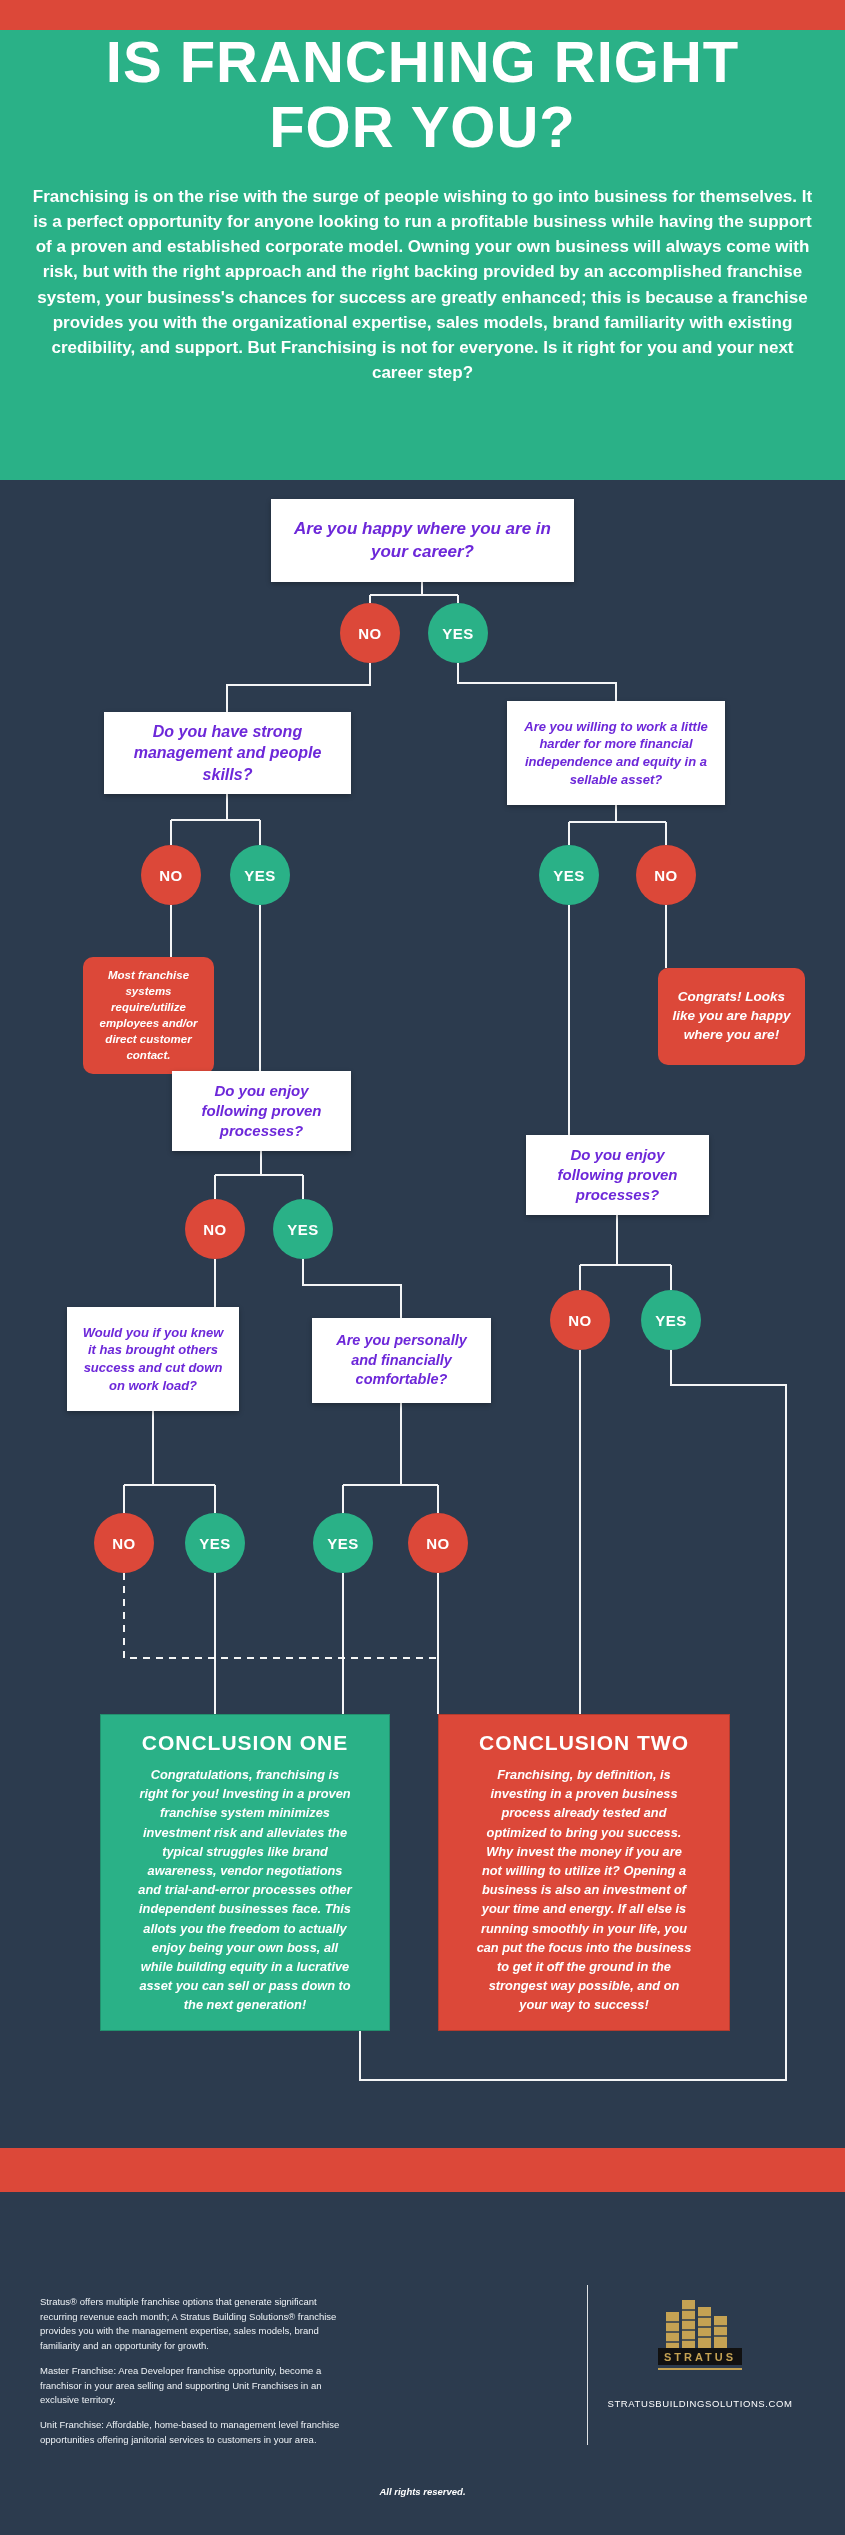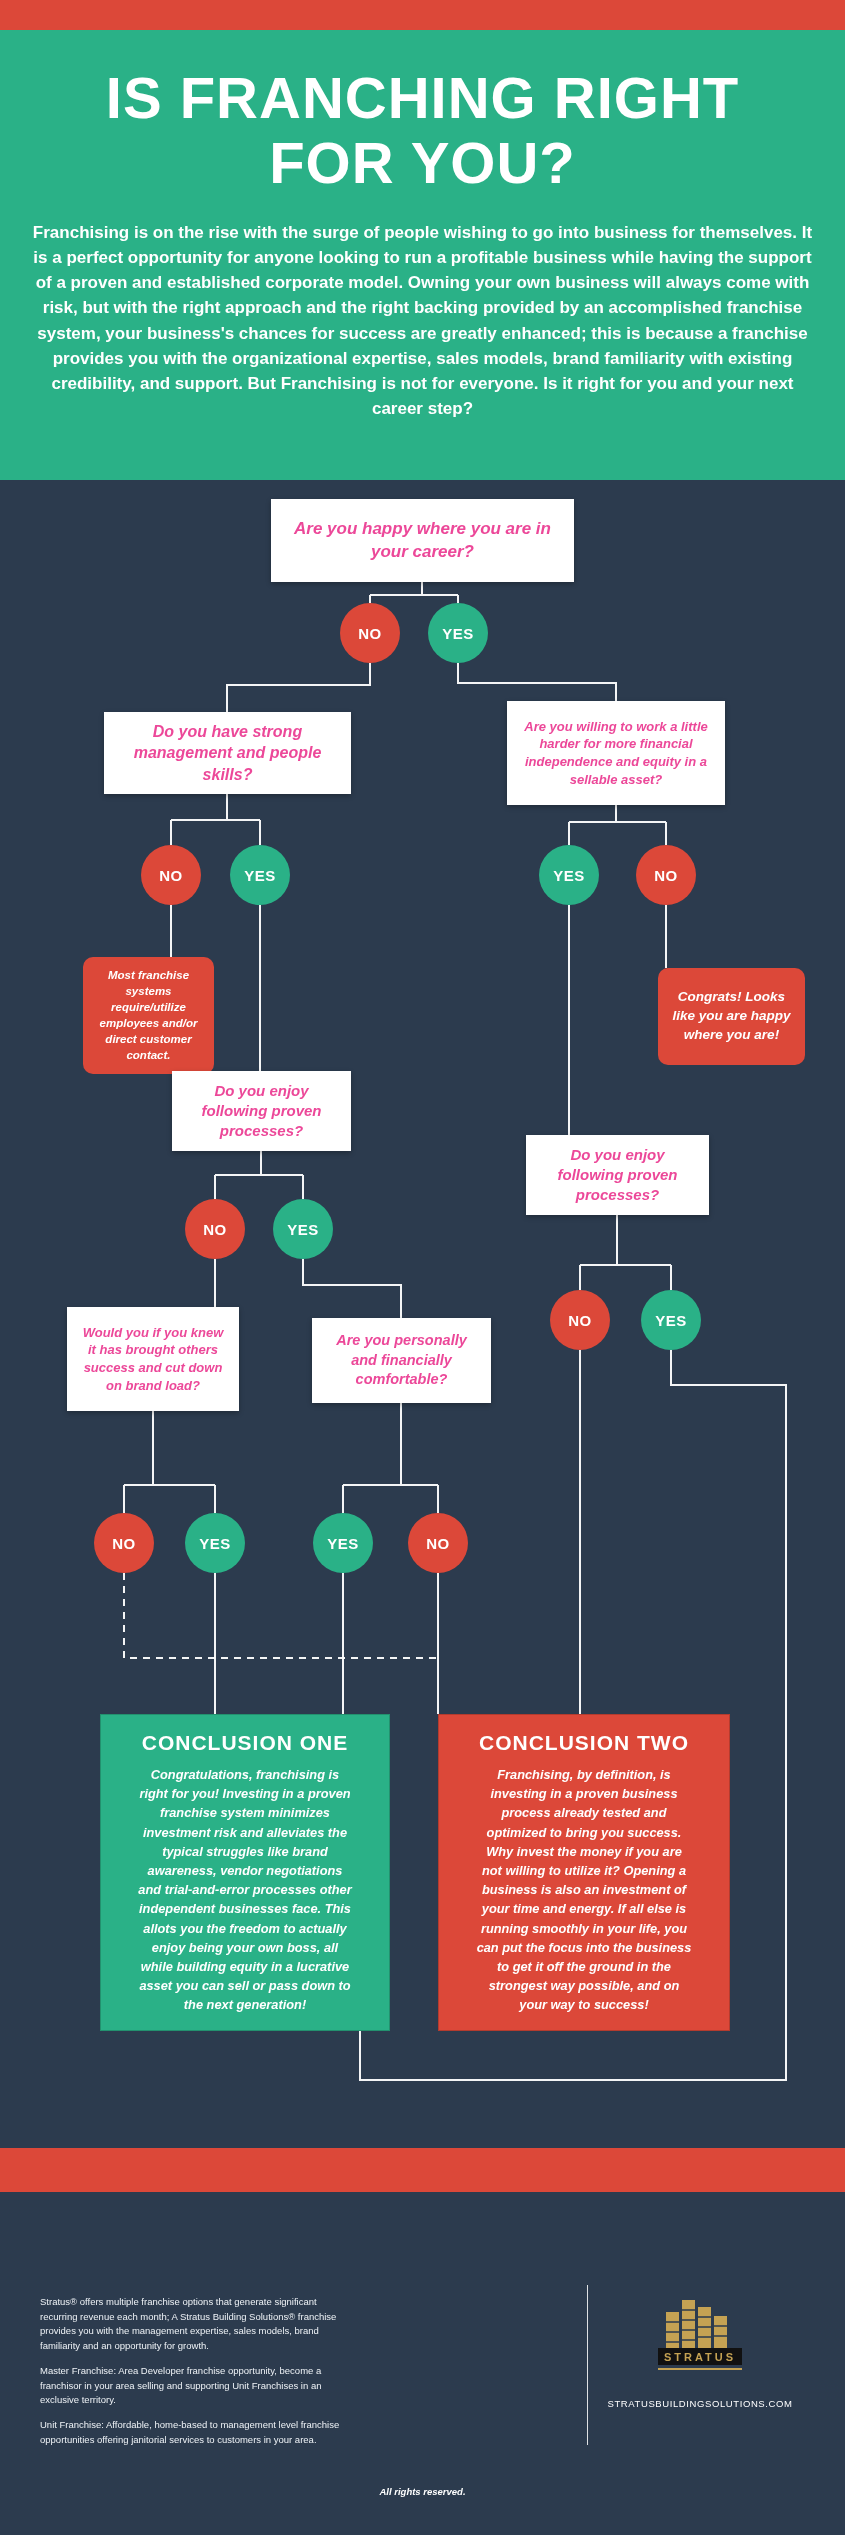--- a/index.html
+++ b/index.html
@@ -2,25 +2,25 @@
 <html style="--red: #dc4839; --green: #2ab187; --navy: #2c3b4e;"><head>
 <meta charset="utf-8">
 <style>
   :root { --red:#dc4839; --green:#2ab187; --navy:#2c3b4e; }
   * { margin:0; padding:0; box-sizing:border-box; }
   html,body { background:#1e2a38; }
   body { font-family:"Liberation Sans", sans-serif; }
   .page { position:relative; width:845px; height:2535px; margin:0 auto; background:var(--navy); overflow:hidden; }
   .topbar { position:absolute; left:0; top:0; width:100%; height:30px; background:var(--red); }
   .hero { position:absolute; left:0; top:30px; width:100%; height:450px; background:var(--green); color:#fff; text-align:center; }
-  .hero h1 { margin-top:36px; font-size:58px; line-height:1.12; font-weight:bold; letter-spacing:1px; }
+  .hero h1 { font-size:58px; line-height:1.12; font-weight:bold; letter-spacing:1px; }
   .hero h1 span { display:block; }
   .hero .intro { margin:24px auto 0; width:780px; font-size:17px; font-weight:bold; line-height:1.48; }
   svg.connectors { position:absolute; left:0; top:480px; z-index:1; }
-  .qbox { position:absolute; z-index:2; background:#fff; color:#ec4899; font-style:italic; font-weight:bold;
+  .qbox { position:absolute; z-index:2; background:#fff; color:#6d28d9; font-style:italic; font-weight:bold;
           display:flex; align-items:center; justify-content:center; text-align:center; padding:8px 12px;
           line-height:1.35; box-shadow:0 2px 5px rgba(0,0,0,.28); }
   .node { position:absolute; z-index:2; width:60px; height:60px; border-radius:50%; color:#fff; font-weight:bold;
           font-size:15px; letter-spacing:.5px; display:flex; align-items:center; justify-content:center; }
   .node.no  { background:var(--red); }
   .node.yes { background:var(--green); }
   .note { position:absolute; z-index:2; border-radius:10px; background:var(--red); color:#fff; font-style:italic;
           font-weight:bold; display:flex; align-items:center; justify-content:center; text-align:center;
           padding:10px; line-height:1.4; }
   .conclusion { position:absolute; z-index:2; color:#fff; text-align:center; padding:16px 36px; border:1px solid rgba(0,0,0,.18); }
@@ -92,21 +92,21 @@
   <div class="qbox" style="left:507px; top:701px; width:218px; min-height:104px; font-size:13px;">Are you willing to work a little harder for more financial independence and equity in a sellable asset?</div>
 
   <div class="note" style="left:83px; top:957px; width:131px; min-height:95px; font-size:11.5px;">Most franchise systems require/utilize employees and/or direct customer contact.</div>
 
   <div class="note" style="left:658px; top:968px; width:147px; min-height:97px; font-size:13.5px;">Congrats! Looks like you are happy where you are!</div>
 
   <div class="qbox" style="left:172px; top:1071px; width:179px; min-height:80px; font-size:15px;">Do you enjoy following proven processes?</div>
 
   <div class="qbox" style="left:526px; top:1135px; width:183px; min-height:80px; font-size:15px;">Do you enjoy following proven processes?</div>
 
-  <div class="qbox" style="left:67px; top:1307px; width:172px; min-height:104px; font-size:13px;">Would you if you knew it has brought others success and cut down on brand load?</div>
+  <div class="qbox" style="left:67px; top:1307px; width:172px; min-height:104px; font-size:13px;">Would you if you knew it has brought others success and cut down on work load?</div>
 
   <div class="qbox" style="left:312px; top:1318px; width:179px; min-height:85px; font-size:14.5px;">Are you personally and financially comfortable?</div>
 
   <div class="node no" style="left:340px; top:603px;">NO</div>
   <div class="node yes" style="left:428px; top:603px;">YES</div>
 
   <div class="node no" style="left:141px; top:845px;">NO</div>
   <div class="node yes" style="left:230px; top:845px;">YES</div>
   <div class="node yes" style="left:539px; top:845px;">YES</div>
   <div class="node no" style="left:636px; top:845px;">NO</div>

